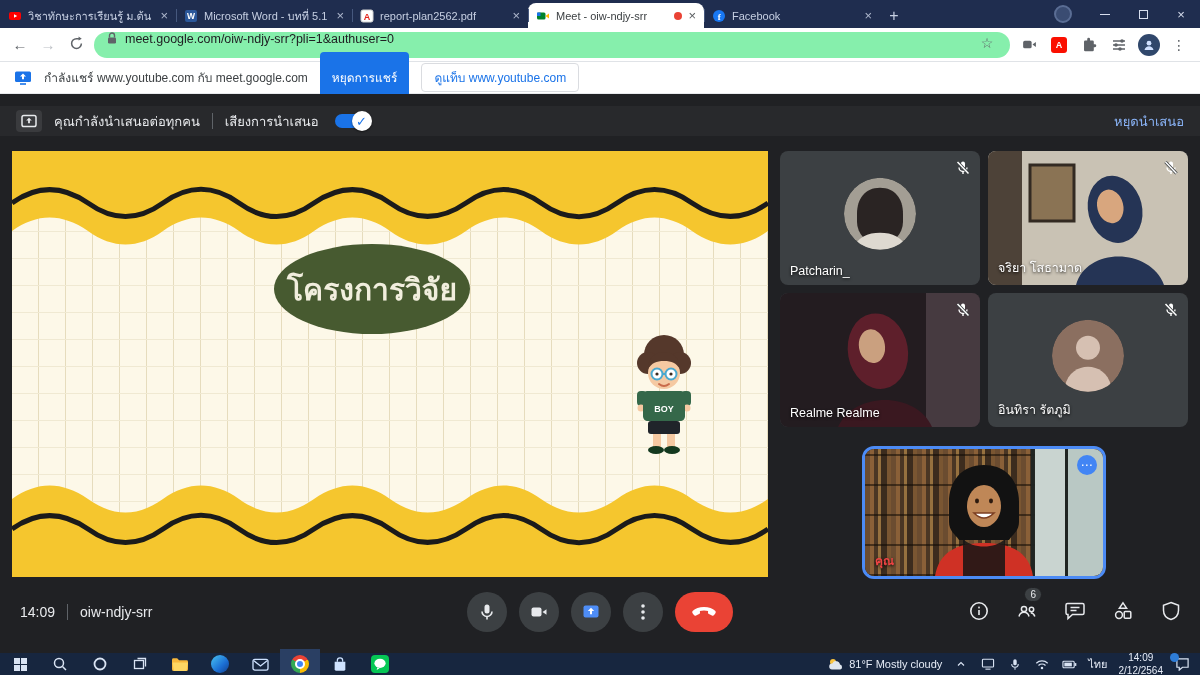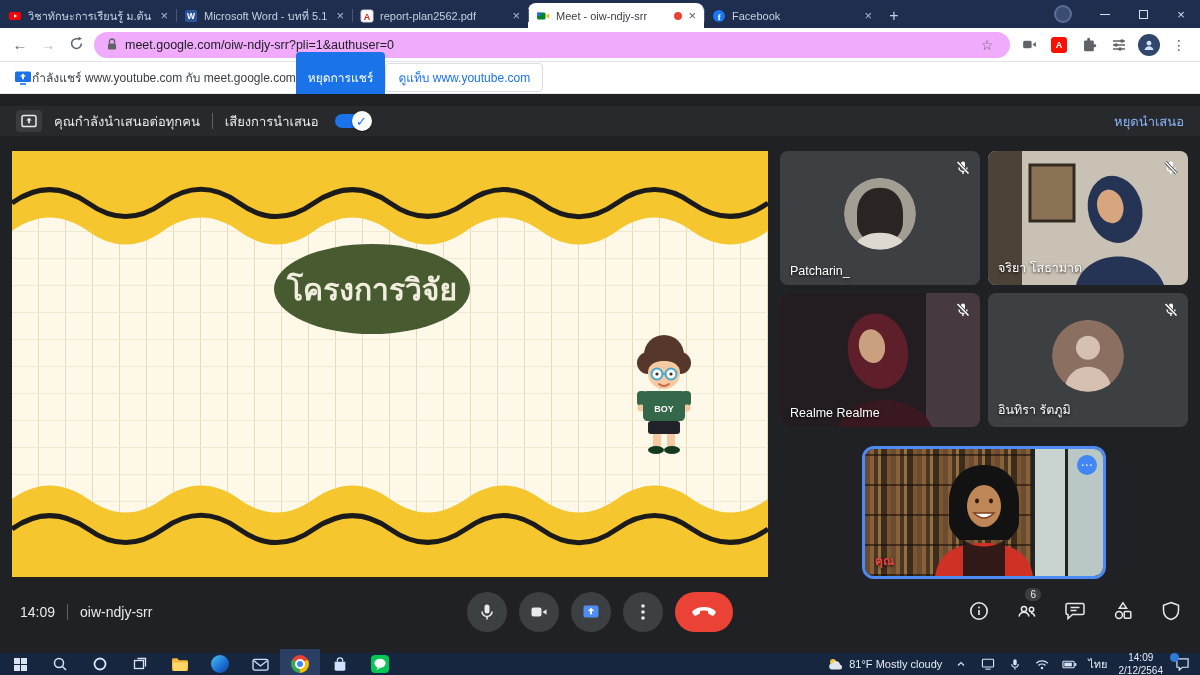--- a/index.html
+++ b/index.html
@@ -22,30 +22,30 @@
   .profile-dot{width:18px;height:18px;border-radius:50%;background:#3a4c72;border:2px solid #5a6d94;margin-right:14px;}
   .wbtn{width:38px;height:28px;display:flex;align-items:center;justify-content:center;color:#d7deee;font-size:13px;}
   .minline{width:10px;height:1px;background:#d7deee;display:block;}
   .sq{width:9px;height:9px;border:1px solid #d7deee;display:block;}
 
   
   #toolbar{position:absolute;top:28px;left:0;right:0;height:34px;background:#fff;border-bottom:1px solid #e0e3e7;
            display:flex;align-items:center;gap:8px;padding:0 10px;}
   .navico{color:#5f6368;font-size:15px;width:20px;text-align:center;flex:none;}
   .navico.dim{color:#bdc1c6;}
-  #omnibox{flex:1;height:26px;background:#f0abfc;border-radius:13px;display:flex;align-items:center;gap:7px;padding:0 12px;min-width:0;}
+  #omnibox{flex:1;height:26px;background:#86efac;border-radius:13px;display:flex;gap:7px;padding:0 12px;min-width:0;}
   #url{font-size:12.5px;color:#202124;white-space:nowrap;overflow:hidden;flex:1;}
   .ext{width:22px;height:22px;display:flex;align-items:center;justify-content:center;flex:none;color:#5f6368;font-size:14px;}
   .adobe{width:16px;height:16px;background:#fa0f00;border-radius:3px;color:#fff;font-size:9px;font-weight:bold;
          display:flex;align-items:center;justify-content:center;}
   .avatar-sm{width:22px;height:22px;border-radius:50%;background:#30476b;display:flex;align-items:center;justify-content:center;}
 
   
   #banner{position:absolute;top:62px;left:0;right:0;height:32px;background:#fff;border-bottom:1px solid #e8eaed;
-          display:flex;align-items:center;padding:0 14px;font-size:12px;color:#3c4043;}
+          display:flex;align-items:center;gap:12px;padding:0 14px;font-size:12px;color:#3c4043;}
   .btn-blue{background:#1a73e8;color:#fff;border:none;border-radius:4px;padding:16px 12px;font-size:12px;font-family:inherit;}
   .btn-line{background:#fff;color:#1a73e8;border:1px solid #dadce0;border-radius:4px;padding:4px 12px;font-size:12px;font-family:inherit;}
 
   
   #meet{position:absolute;top:94px;left:0;width:1200px;height:551px;background:#202124;}
   #presentbar{position:absolute;top:12px;left:0;right:0;height:30px;background:#28292c;display:flex;align-items:center;
               gap:12px;padding:0 16px;color:#e8eaed;font-size:13px;}
   .pb-icon{width:26px;height:22px;background:#3a3b3e;border-radius:4px;display:flex;align-items:center;justify-content:center;}
   .vdiv{width:1px;height:16px;background:#5f6368;}
   .toggle{width:34px;height:14px;background:#1a73e8;border-radius:7px;position:relative;margin-left:4px;}

